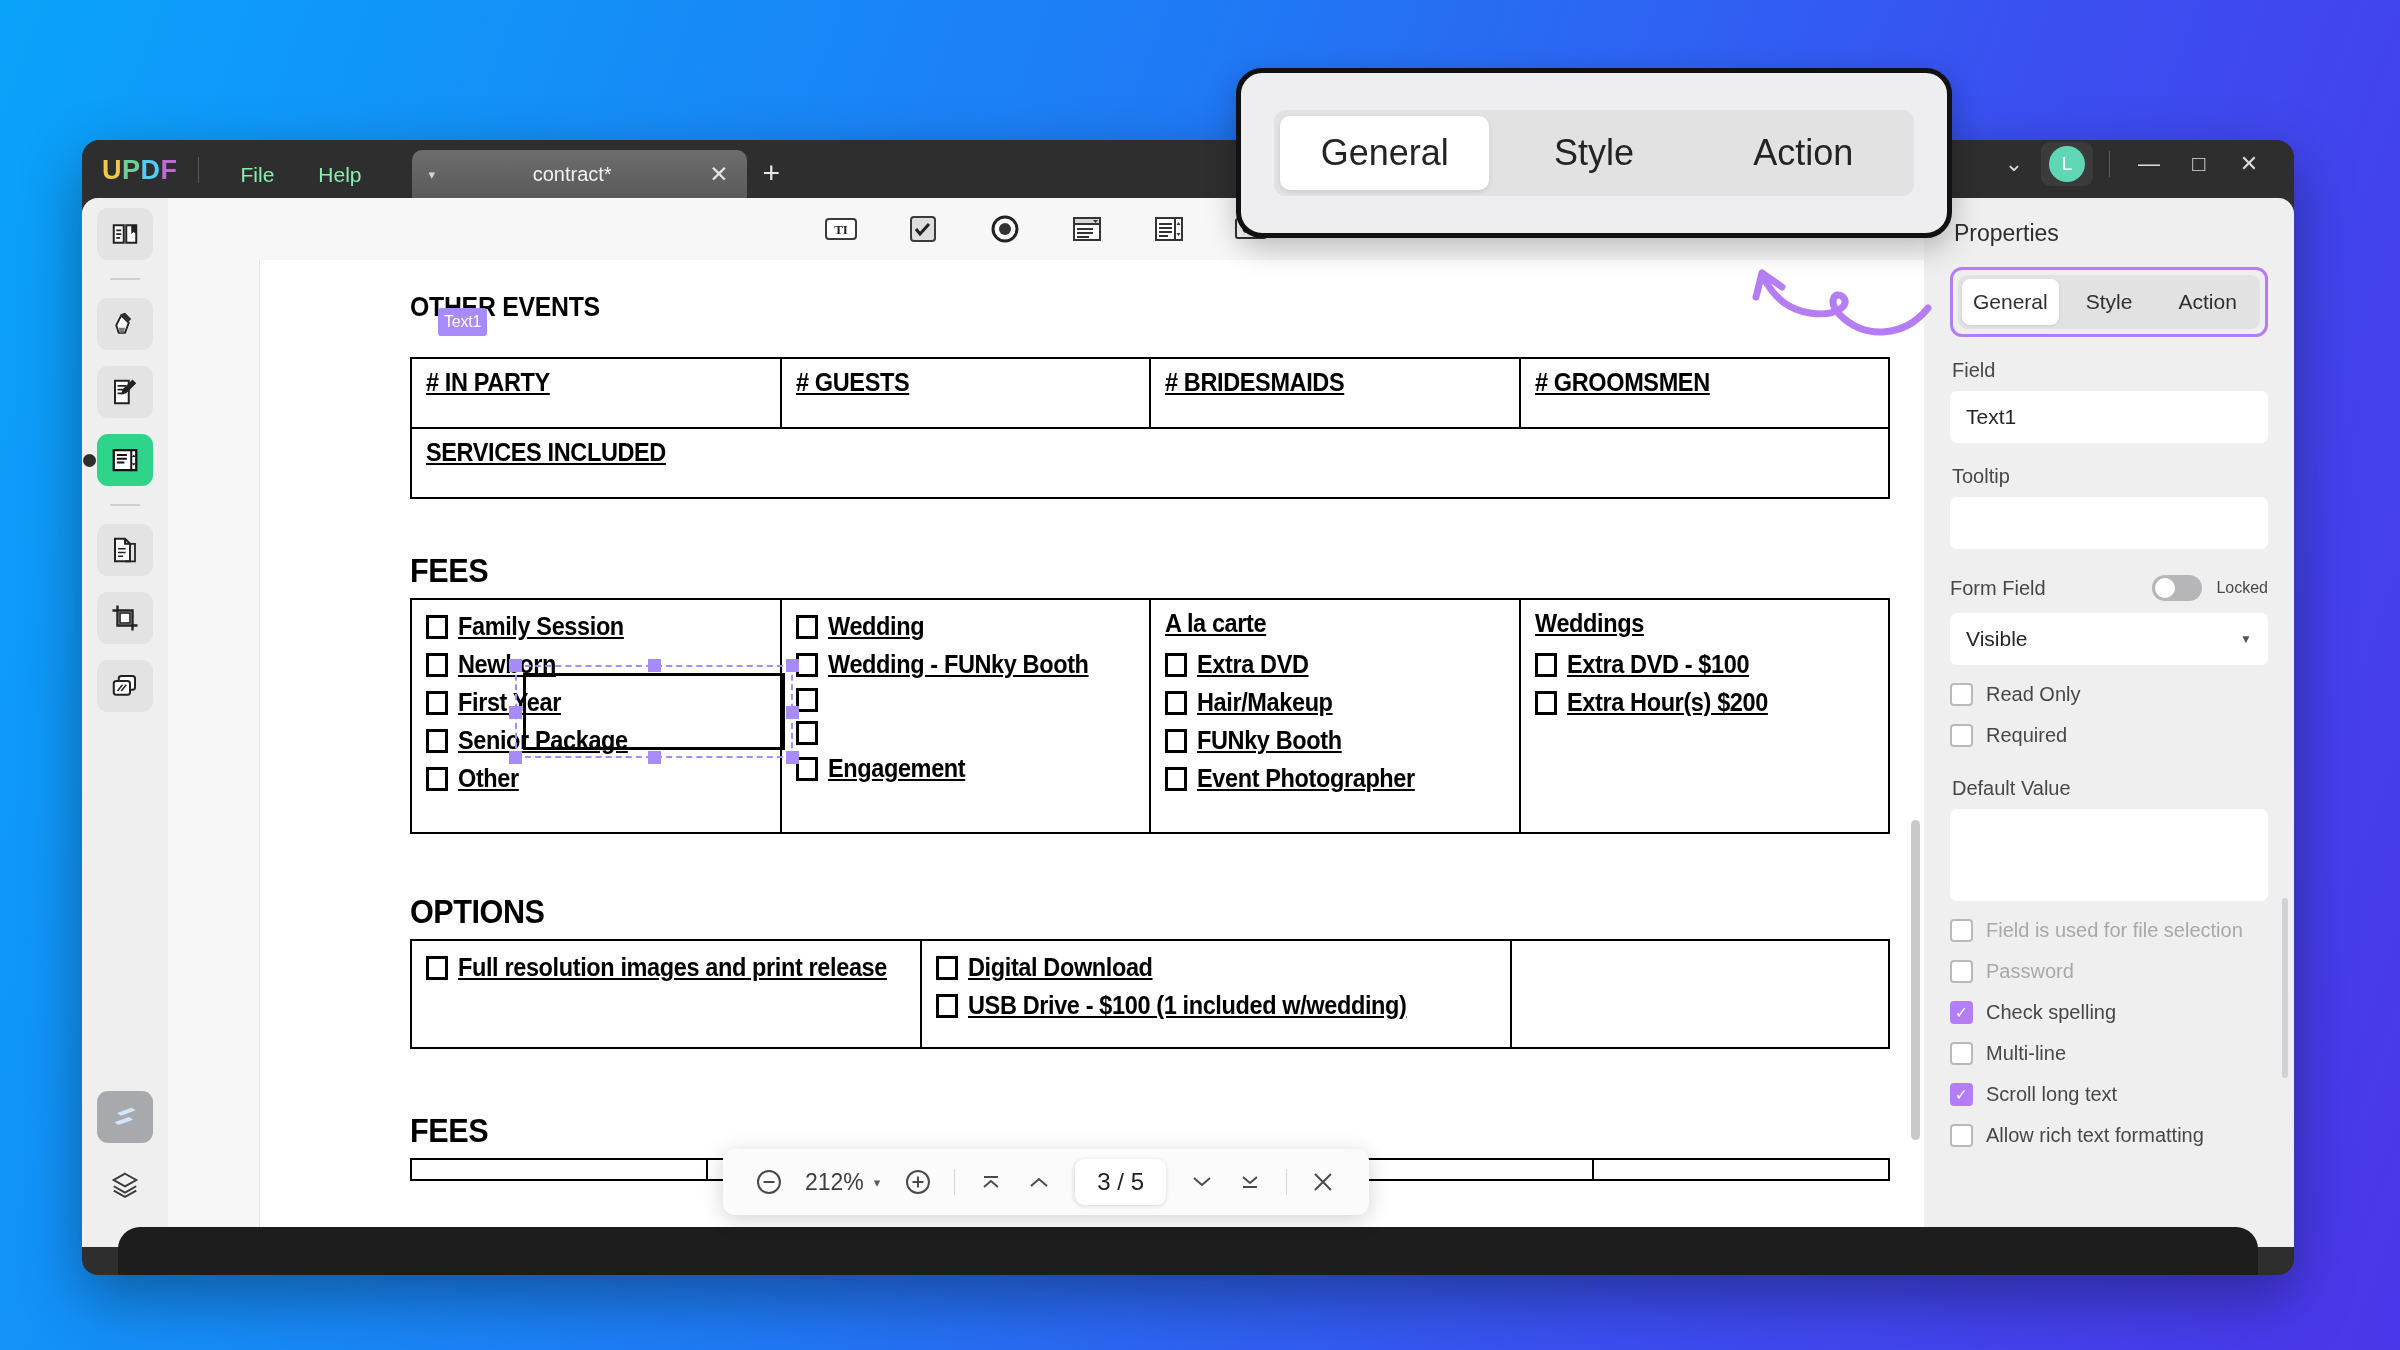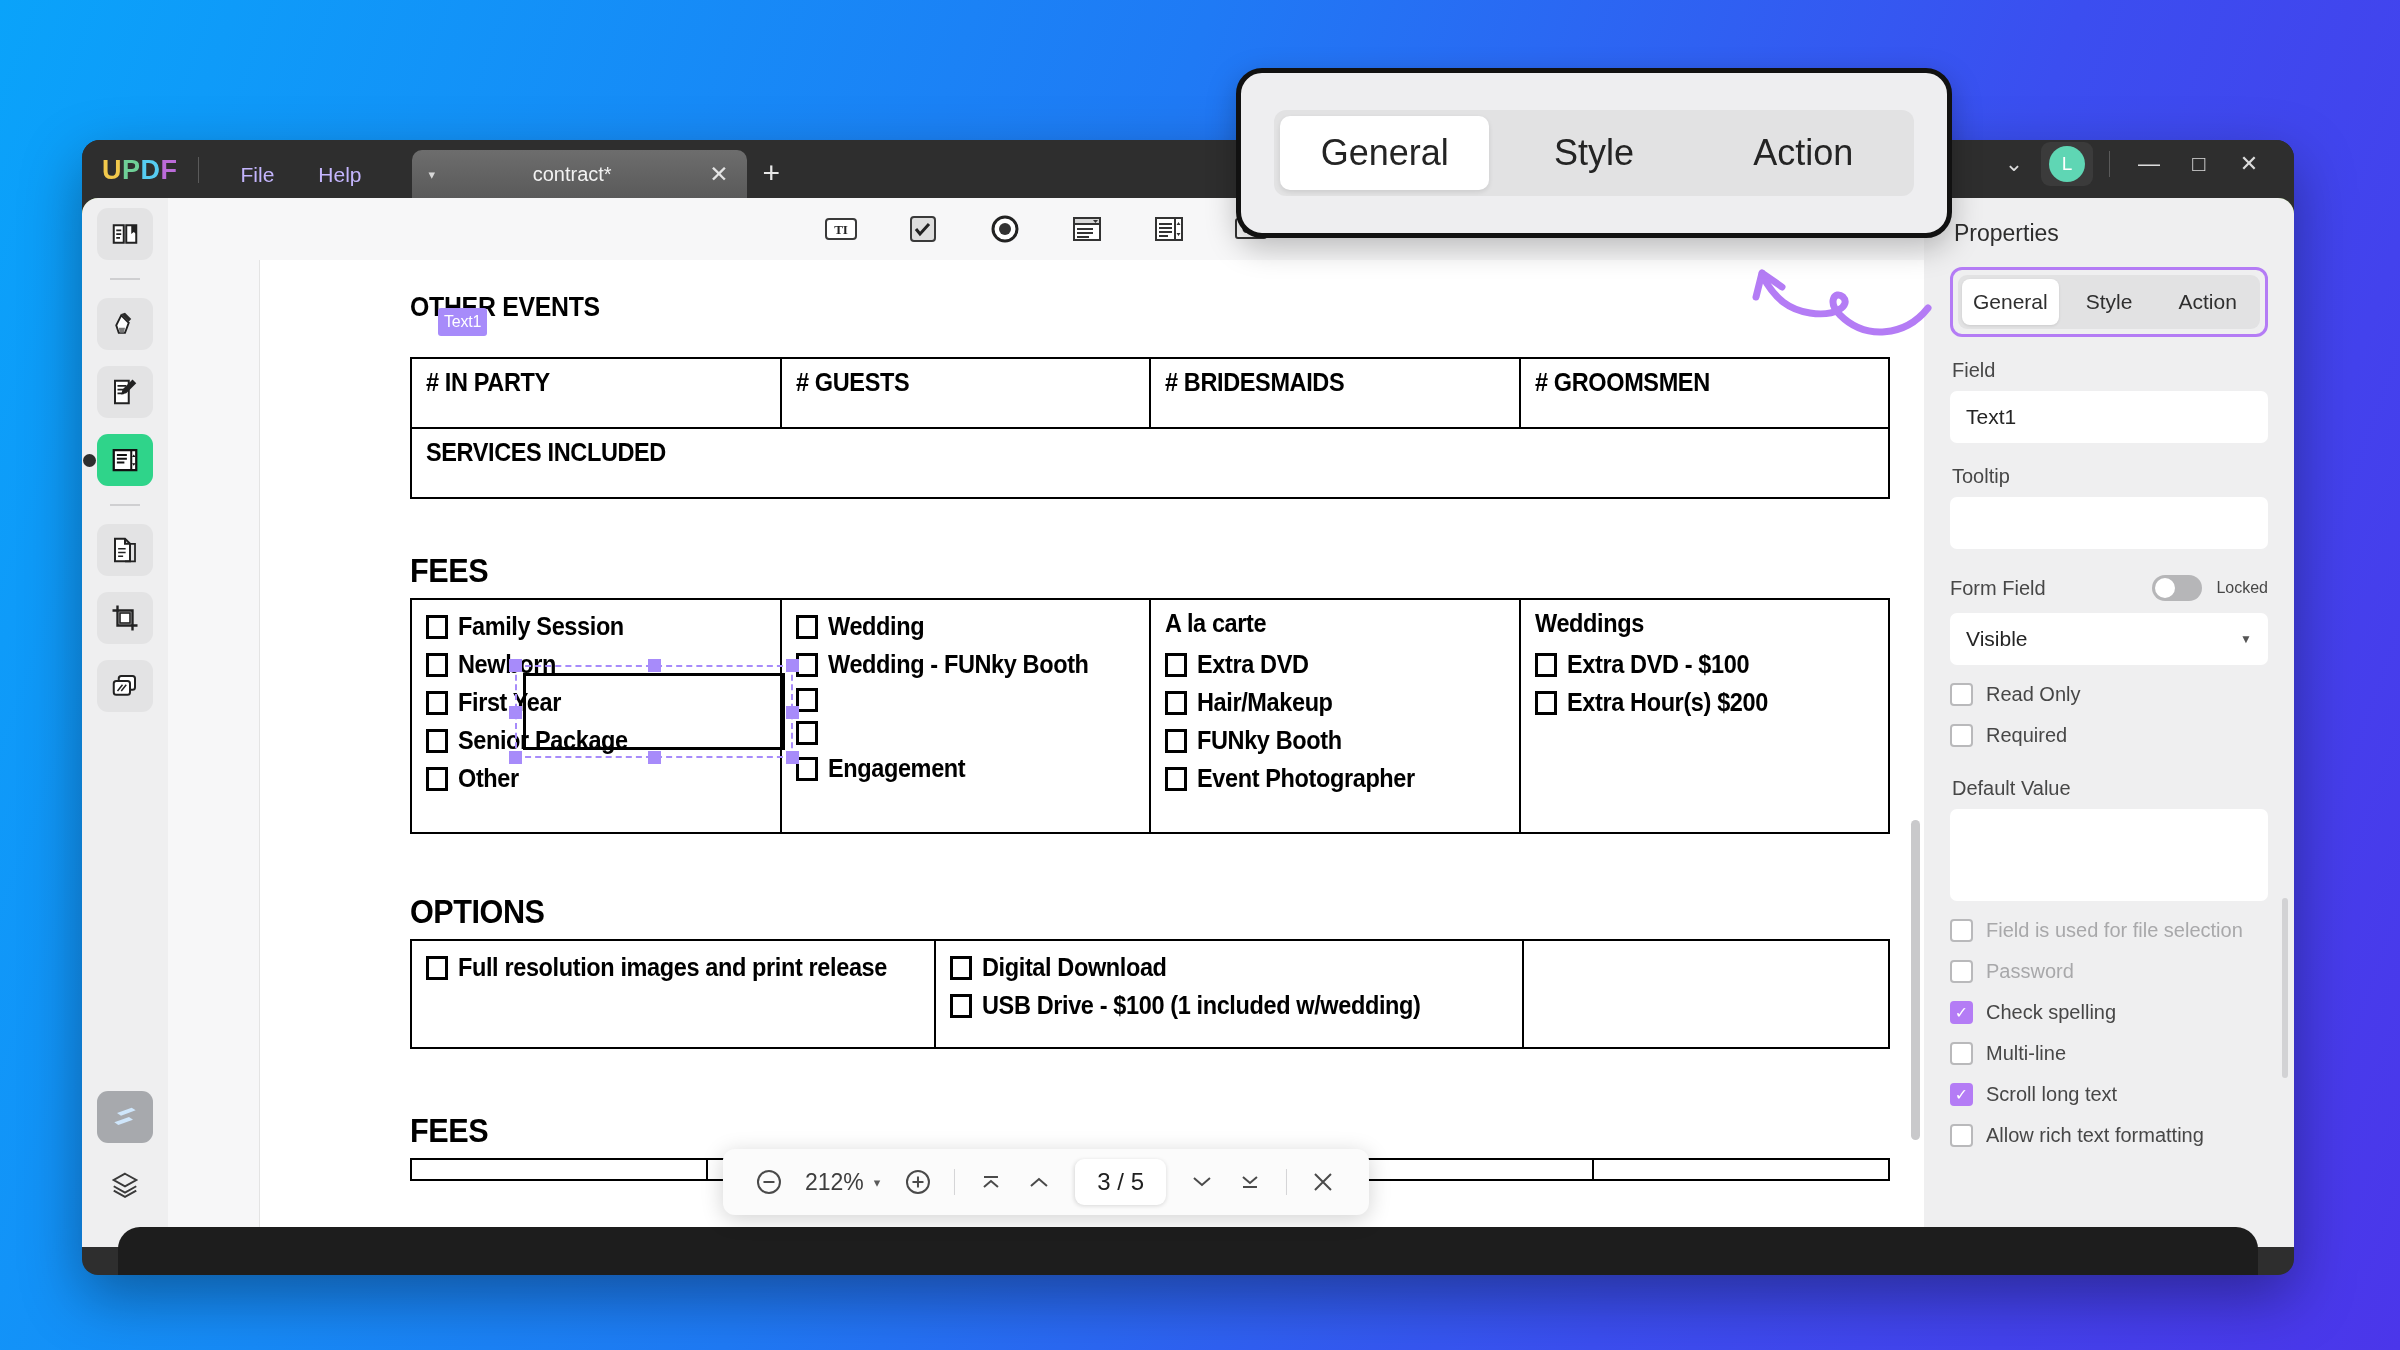--- a/index.html
+++ b/index.html
@@ -24,21 +24,21 @@
   
   #titlebar {
     position: relative; height: 58px; background: #2e2e2e;
     display: flex; align-items: flex-end;
   }
   .logo { margin-left: 20px; margin-bottom: 12px; font-size: 27px; font-weight: 700; letter-spacing: .5px; }
   .logo .u { color: #f2c94c; } .logo .p { color: #6fcf97; }
   .logo .d { color: #56ccf2; } .logo .f { color: #bb6bd9; }
   .tb-sep { width: 1px; height: 26px; background: #5a5a5a; margin: 0 20px 15px; }
   .menu-item {
-    color: #c4b5fd; font-size: 21px; padding: 0 22px; margin-bottom: 13px;
+    color: #86efac; font-size: 21px; padding: 0 22px; margin-bottom: 13px;
     line-height: 1; cursor: default;
   }
   #doc-tab {
     margin-left: 28px; width: 335px; height: 48px;
     background: linear-gradient(180deg,#6d6d6d 0%, #5a5a5a 100%);
     border-radius: 10px 10px 0 0;
     display: flex; align-items: center; position: relative;
   }
   #doc-tab .caret { color:#d8d8d8; font-size:13px; margin-left:17px; }
   #doc-tab .tab-title { flex:1; text-align:center; color:#f2f2f2; font-size:20px; }
@@ -93,21 +93,21 @@
   #page {
     position: absolute; left: 92px; top: 0; width: 1700px; height: 1400px;
     background: #fff; box-shadow: 0 0 0 1px #e4e4e4;
   }
   #page-inner { position: absolute; left: 150px; top: -10px; right: 0; }
 
   .doc-h { font-family: "Liberation Sans", sans-serif; font-weight: 800;
     font-size: 27px; letter-spacing: -0.3px; color: #000; transform: scaleX(.92); transform-origin: left; }
   .sect-title { font-weight: 800; font-size: 34px; letter-spacing: -0.5px; margin: 0 0 8px 0; transform: scaleX(.9); transform-origin:left;}
   table.doc { border-collapse: collapse; width: 1480px; }
-  table.doc td { border: 2px solid #000; vertical-align: top; padding: 9px 20px 30px 14px; }
+  table.doc td { border: 2px solid #000; vertical-align: top; padding: 9px 6px 30px 14px; text-decoration: underline; }
   .cbrow { display: flex; align-items: center; gap: 10px; margin: 3px 0 9px; }
   .cbox {
     width: 22px; height: 24px; border: 3px solid #000; background:#fff; flex: none;
   }
   .cblabel { font-weight: 800; font-size: 25px; letter-spacing: -.4px; white-space: nowrap; transform: scaleX(.94); transform-origin:left;}
   .cellhdr { font-weight: 800; font-size: 25px; letter-spacing: -.4px; transform: scaleX(.94); transform-origin:left;}
 
   
   #field-sel {
     position: absolute; left: 255px; top: 405px; width: 278px; height: 93px;

